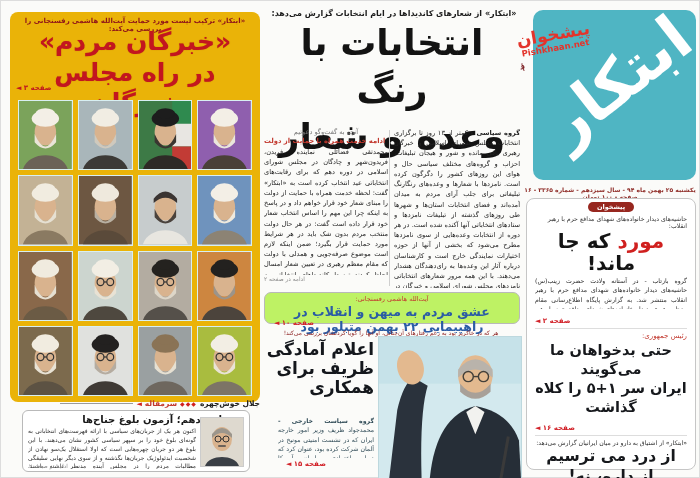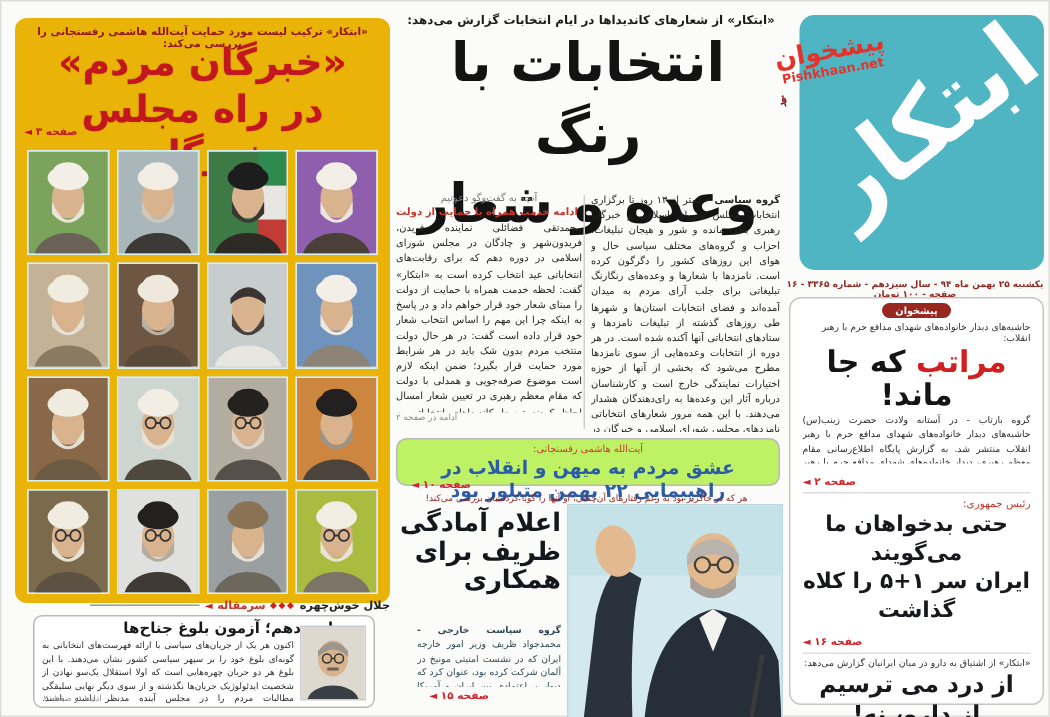--- a/index.html
+++ b/index.html
@@ -344,21 +344,21 @@
     <div class="wm2">Pishkhaan.net</div>
   </div>
   <div class="abs stamp">؋</div>
   <div class="abs dateline">یکشنبه ۲۵ بهمن ماه ۹۴ - سال سیزدهم - شماره ۳۳۶۵ - ۱۶ صفحه - ۱۰۰ تومان</div>
 
   <div class="abs rail-box">
     <span class="rail-tag">پیشخوان</span>
 
     <div class="rail-kicker">حاشیه‌های دیدار خانواده‌های شهدای مدافع حرم با رهبر انقلاب:</div>
     <div class="rail-h1">
-      <span class="red">مراتب</span><span> که جا ماند!</span>
+      <span class="red">مورد</span><span> که جا ماند!</span>
     </div>
     <div class="rail-body">گروه بازتاب - در آستانه ولادت حضرت زینب(س) حاشیه‌های دیدار خانواده‌های شهدای مدافع حرم با رهبر انقلاب منتشر شد. به گزارش پایگاه اطلاع‌رسانی مقام معظم رهبری، دیدار خانواده‌های شهدای مدافع حرم با رهبر انقلاب...</div>
     <div class="markrow"><span class="pmark">◄ صفحه ۲</span></div>
 
     <hr class="rail-divider">
     <div class="rail-kicker red">رئیس جمهوری:</div>
     <div class="rail-h2">
       <span>حتی بدخواهان ما می‌گویند</span><br>
       <span>ایران سر ۱+۵ را کلاه گذاشت</span>
     </div>

